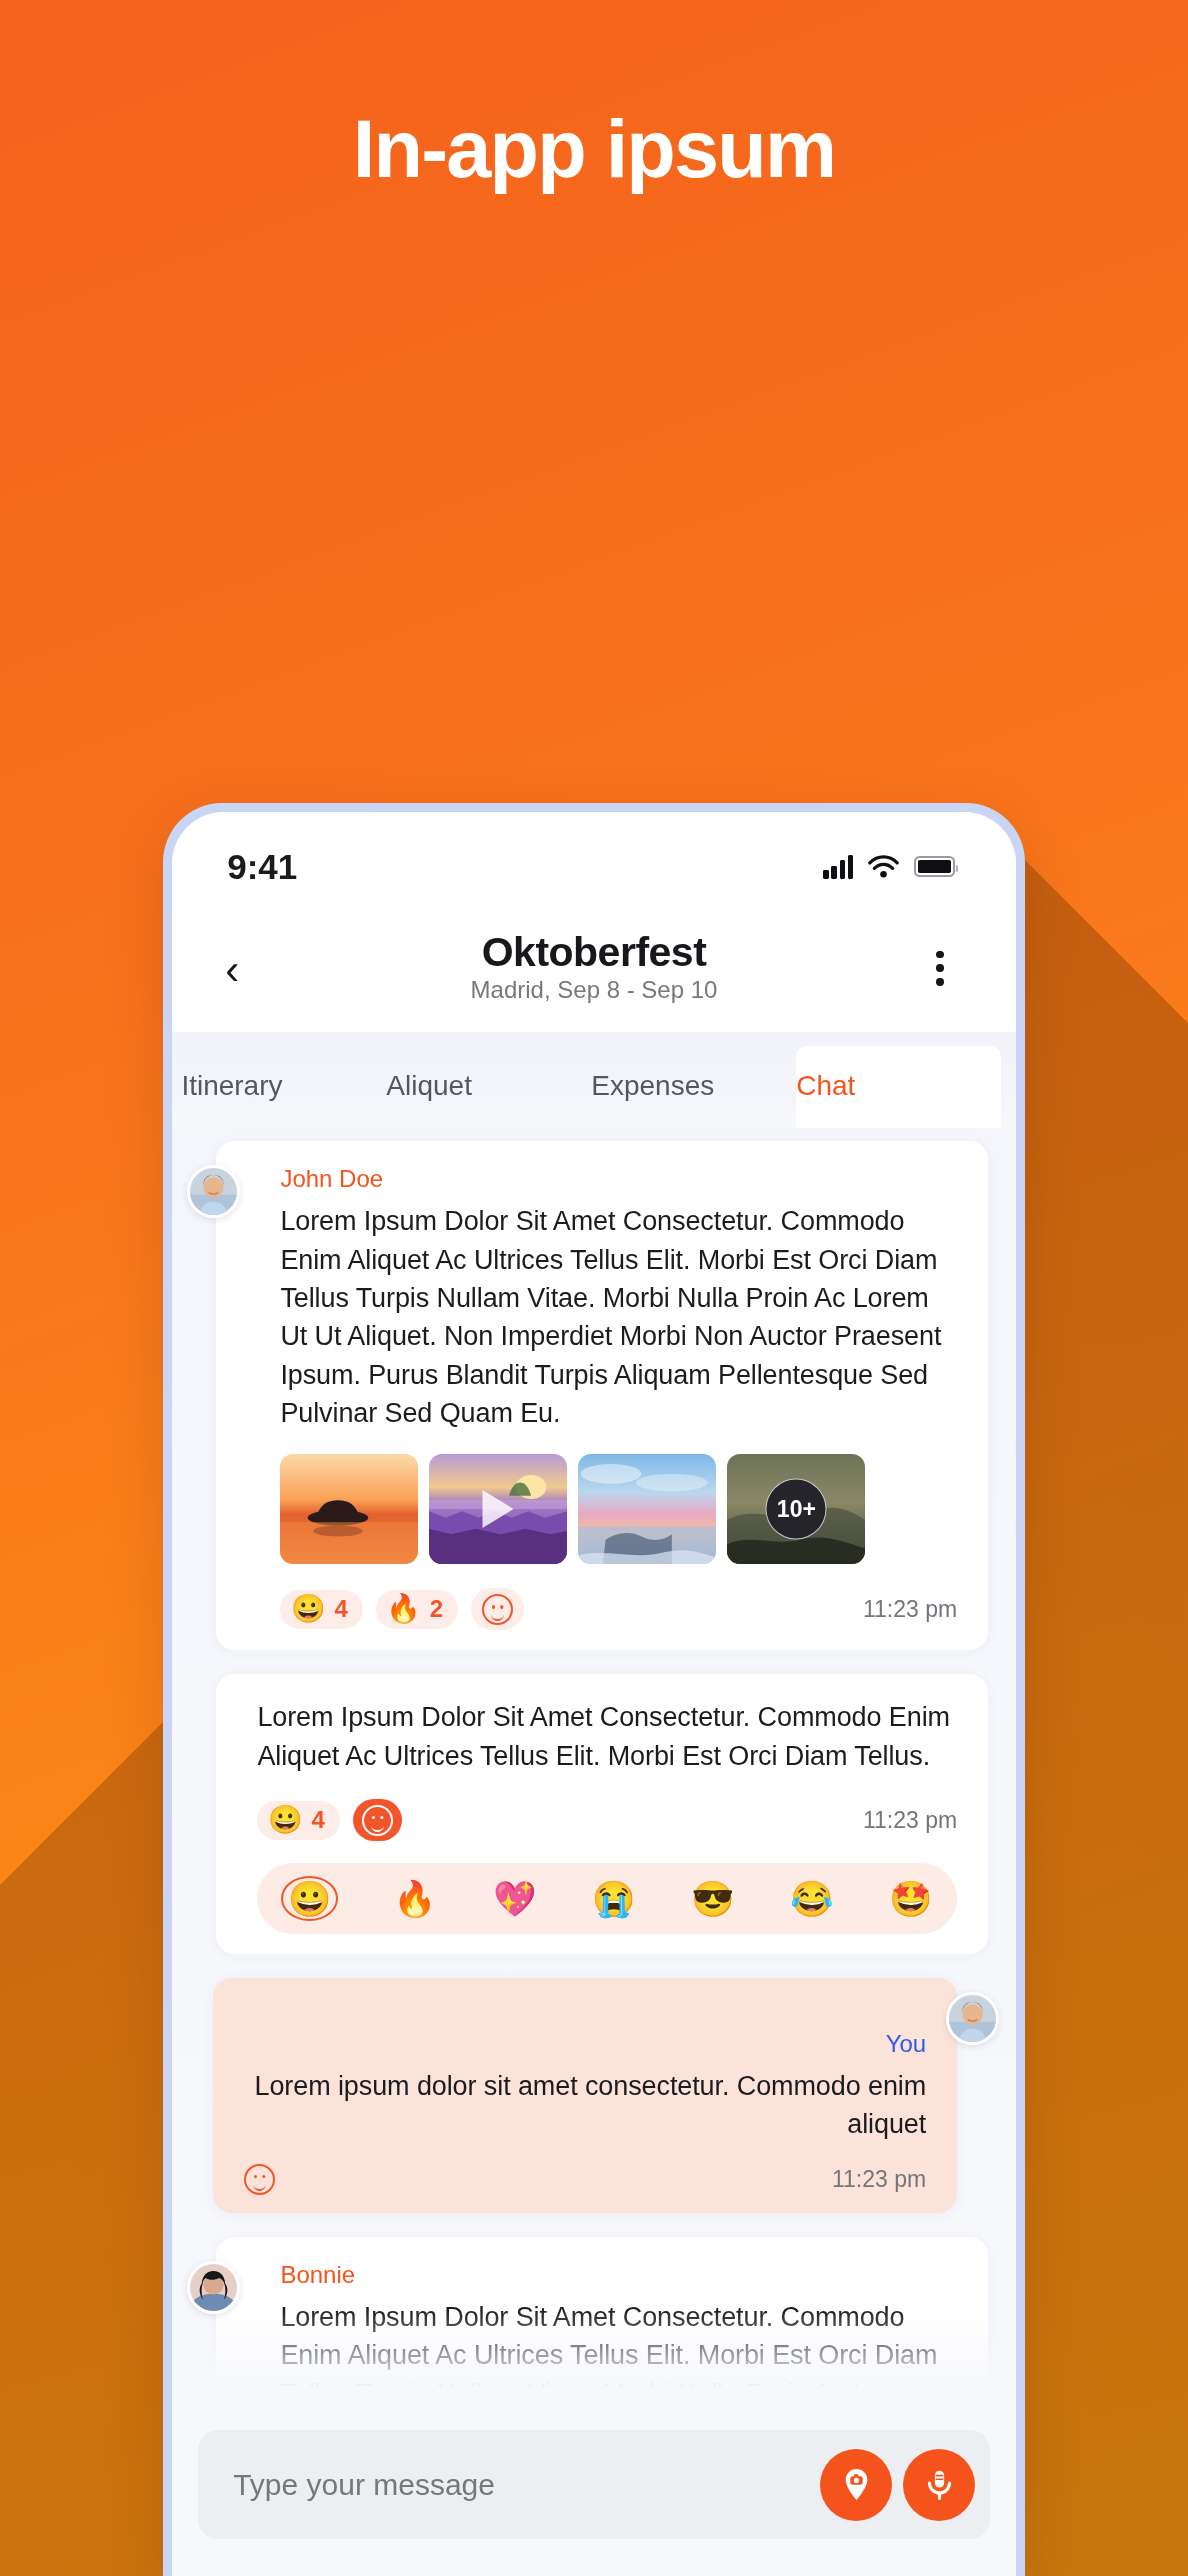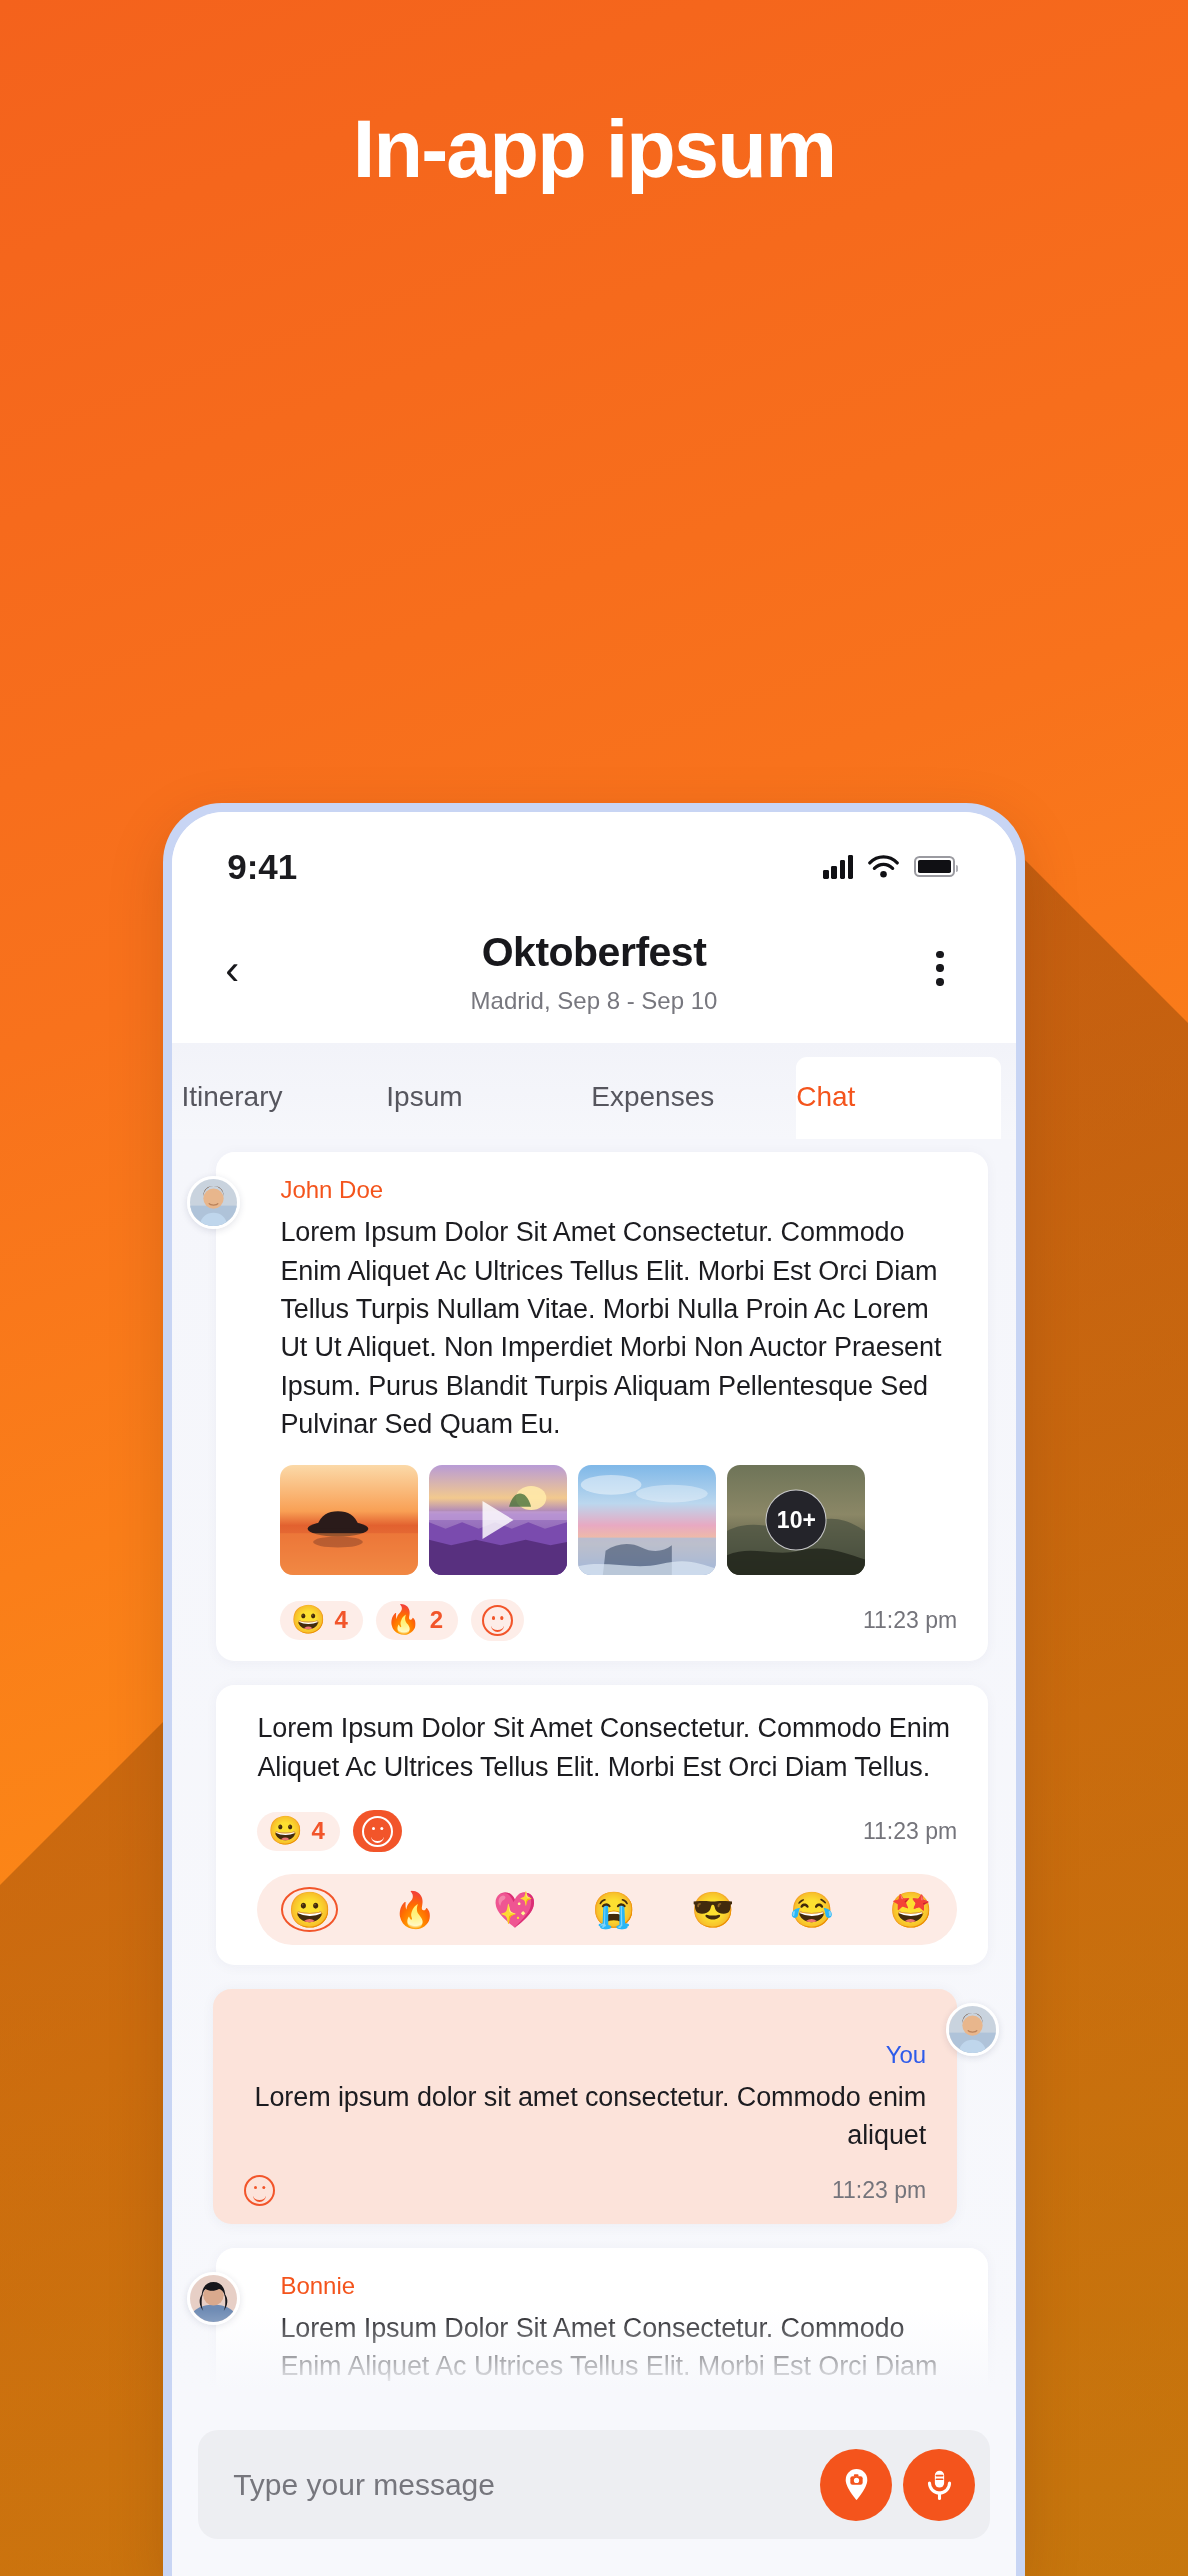--- a/index.html
+++ b/index.html
@@ -74,21 +74,21 @@
   
   .nav-header {
     background:#FFFFFF;
     flex:0 0 auto;
     padding:7.4px 53px 28px 53px;
     display:flex; align-items:flex-start; position:relative;
   }
   .nav-back { font-size:42px; color:#18181C; line-height:1; padding-top:20px; width:46px;}
   .nav-center { flex:1; text-align:center; }
   .nav-title { font-size:41px; font-weight:bold; color:#18181C; letter-spacing:-0.5px; }
-  .nav-sub { font-size:24px; color:#77777E; margin-top:11px; }
+  .nav-sub { font-size:24px; color:#77777E; }
   .nav-more { width:46px; display:flex; flex-direction:column; align-items:center; gap:6.4px; padding-top:22px;}
   .nav-more b { width:7.4px; height:7.4px; border-radius:50%; background:#18181C; display:block; }
   
   .tabs {
     flex:0 0 auto;
     background:linear-gradient(180deg,#F2F3F9,#F6F7FB);
     padding:14.7px 0 0 0;
     display:flex; align-items:stretch; justify-content:space-between;
     padding-left:9.2px;
   }
@@ -260,21 +260,21 @@
       </div>
       <div class="nav-more">
           <b></b>
           <b></b>
           <b></b>
         </div>
     </div>
 
     <div class="tabs">
       <div class="tab">Itinerary</div>
-      <div class="tab">Ipsum</div>
+      <div class="tab">Aliquet</div>
       <div class="tab">Expenses</div>
       <div class="tab active">Chat</div>
     </div>
 
     <div class="chat-area">
 
       <div class="msg-card">
         <div class="avatar">
           <svg viewBox="0 0 60 60">
               <rect width="60" height="60" fill="#C9D3DE"></rect>

